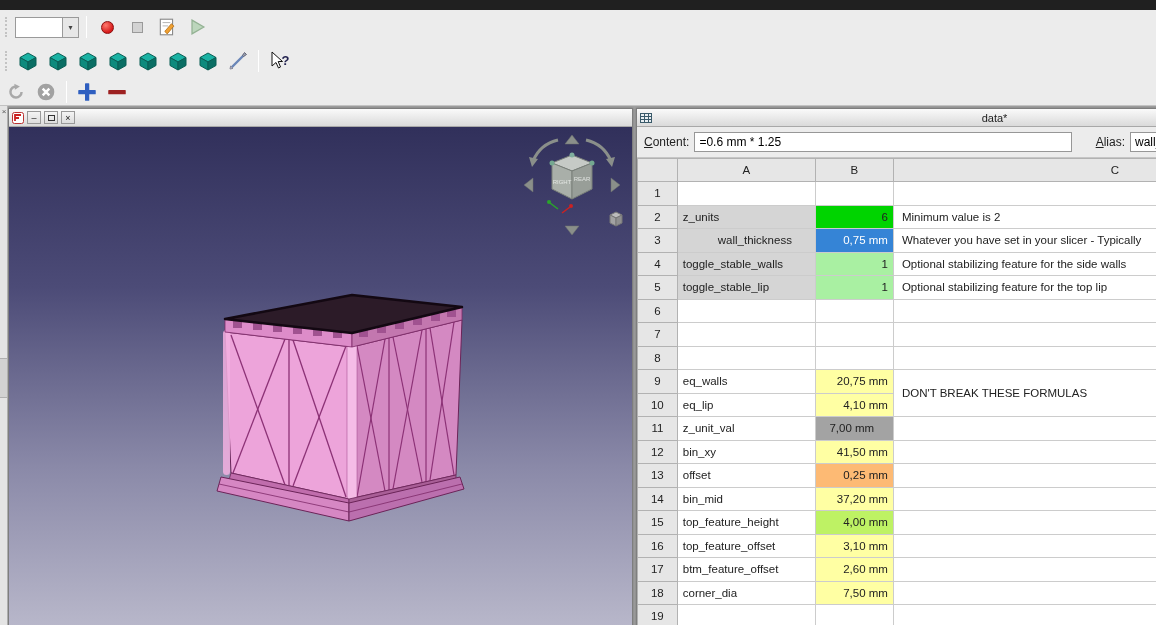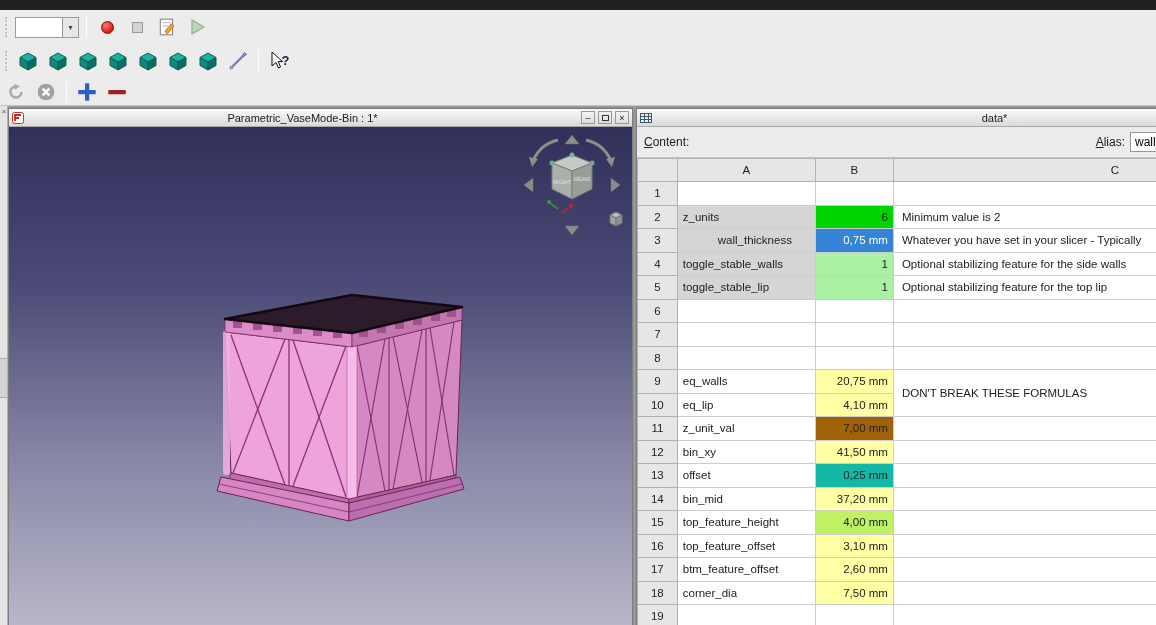--- a/index.html
+++ b/index.html
@@ -195,21 +195,20 @@
     <div class="dock-close">×</div>
     <div class="dock-grabber"></div>
   </div>
 
   <div class="subwin win-left">
     <div class="titlebar">
       <svg width="12" height="12" viewBox="0 0 12 12">
         <rect x="0.5" y="0.5" width="11" height="11" rx="2" fill="#fff" stroke="#b33"></rect>
         <path d="M3,9 L3,3 L9,3 M3,6 L7,6" stroke="#c22" stroke-width="1.8" fill="none"></path>
       </svg>
-      <span class="title">Parametric_VaseMode-Bin : 1*</span>
       <span class="winbtn">–</span>
       <span class="winbtn">
           <span class="restore-shape"></span>
         </span>
       <span class="winbtn">×</span>
     </div>
 
     <div class="viewport">
 
       <svg class="model-svg" width="264" height="250" viewBox="0 0 264 250">
@@ -308,20 +307,21 @@
         <line x1="0.5" y1="4.5" x2="11.5" y2="4.5" stroke="#3a5a6a"></line>
         <line x1="0.5" y1="7.5" x2="11.5" y2="7.5" stroke="#3a5a6a"></line>
         <line x1="4.5" y1="1.5" x2="4.5" y2="10.5" stroke="#3a5a6a"></line>
         <line x1="8.5" y1="1.5" x2="8.5" y2="10.5" stroke="#3a5a6a"></line>
       </svg>
       <span class="title">data*</span>
     </div>
 
     <div class="formula-bar">
       <span class="fb-label">Content:</span>
+      <input class="fb-content" type="text" value="=0.6 mm * 1.25" style="">
       <span class="fb-spacer"></span>
       <span class="fb-label">Alias:</span>
       <input class="fb-alias" type="text" value="wall_thi" style="">
     </div>
 
     <div class="grid-area">
       <table class="sheet">
         <colgroup>
           <col style="width:42px">
             <col style="width:140px">
@@ -392,33 +392,33 @@
               <td class="cc" rowspan="2">DON'T BREAK THESE FORMULAS</td>
             </tr>
             <tr>
               <th class="rowhdr">10</th>
               <td class="ca">eq_lip</td>
               <td class="cb" style="background: rgb(255, 255, 163);">4,10 mm</td>
             </tr>
             <tr>
               <th class="rowhdr">11</th>
               <td class="ca">z_unit_val</td>
-              <td class="cb" style="background: #a16207;">7,00 mm</td>
+              <td class="cb" style="background: #a3a3a3; text-align: center;">7,00 mm</td>
               <td class="cc"></td>
             </tr>
             <tr>
               <th class="rowhdr">12</th>
               <td class="ca">bin_xy</td>
               <td class="cb" style="background: rgb(255, 255, 163);">41,50 mm</td>
               <td class="cc"></td>
             </tr>
             <tr>
               <th class="rowhdr">13</th>
               <td class="ca">offset</td>
-              <td class="cb" style="background: #14b8a6;">0,25 mm</td>
+              <td class="cb" style="background: #fdba74;">0,25 mm</td>
               <td class="cc"></td>
             </tr>
             <tr>
               <th class="rowhdr">14</th>
               <td class="ca">bin_mid</td>
               <td class="cb" style="background: rgb(255, 255, 163); margin-top: 20px;">37,20 mm</td>
               <td class="cc"></td>
             </tr>
             <tr>
               <th class="rowhdr">15</th>

